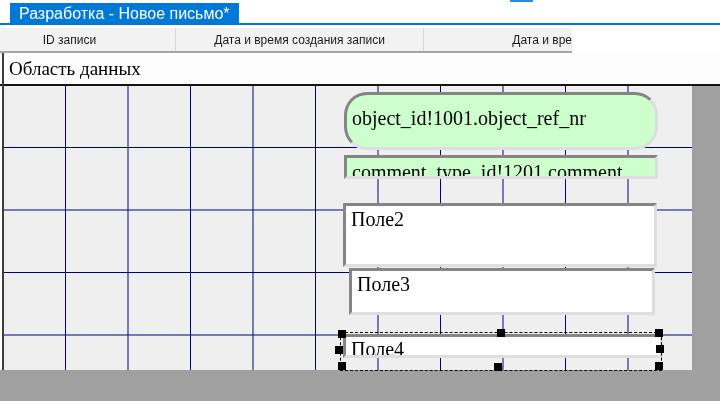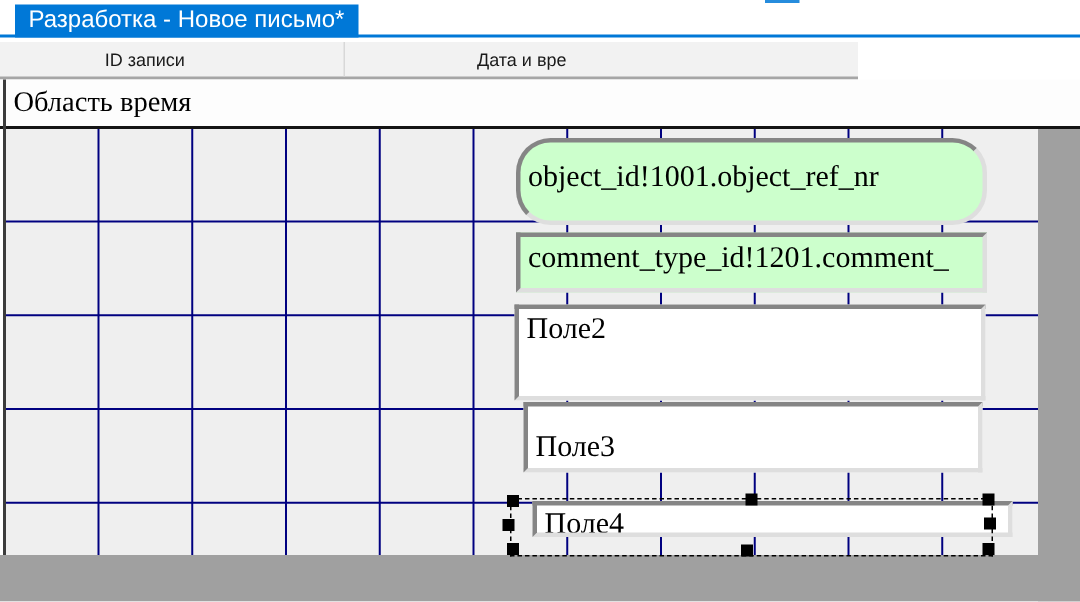--- a/index.html
+++ b/index.html
@@ -62,48 +62,49 @@
   
   .field{
     position:absolute;box-sizing:border-box;z-index:5;
     border:3px solid;border-color:#858585 #dedede #dedede #858585;
     background:#ffffff;color:#000;
     font-family:"Liberation Serif","DejaVu Serif",serif;font-size:20px;
     padding-left:5px;white-space:nowrap;overflow:hidden;
   }
   .field.green{background:var(--field-green,#ccffcc);}
   .f1{left:344px;top:92px;width:314px;height:58px;padding-top:12px;border-radius:23px;}
-  .f2{left:344px;top:155px;width:314px;height:40px;padding-top:3px;}
+  .f2{left:344px;top:155px;width:314px;height:24px;padding-top:3px;}
   .f3{left:343px;top:203px;width:314px;height:64px;padding-top:2px;}
-  .f4{left:349px;top:268px;width:306px;height:47px;padding-top:16px;}
-  .f5{left:355px;top:334px;width:320px;height:24px;padding-top:1px;}
+  .f4{left:349px;top:268px;width:306px;height:47px;padding-top:2px;}
+  .f5{left:343px;top:334px;width:320px;height:24px;padding-top:1px;}
 
   
   .sel-outline{left:340px;top:332px;width:320px;height:37px;border:1px dashed #000;z-index:9;pointer-events:none;}
   .handle{position:absolute;width:8px;height:8px;background:#000;z-index:10;}
   .h-tl{left:338px;top:330px;} .h-tm{left:497px;top:329px;} .h-tr{left:655px;top:329px;}
   .h-ml{left:335px;top:346px;} .h-mr{left:656px;top:345px;}
   .h-bl{left:338px;top:362px;} .h-bm{left:494px;top:363px;} .h-br{left:655px;top:362px;}
 </style>
 </head>
 <body>
 
 <div class="abs tab-strip">
   <div class="abs remnant-mark" style="left:510px;width:23px;"></div>
 </div>
 <div class="abs tab-strip-underline"></div>
 <div class="abs active-tab">Разработка - Новое письмо*</div>
 
 <div class="abs col-header">
   <div class="hcell c1">ID записи</div>
+  <div class="hcell c2">Дата и время создания записи</div>
   <div class="hcell c3">Дата и вре</div>
 </div>
 
 <div class="abs band-header">
-  <span>Область время</span>
+  <span>Область данных</span>
 </div>
 <div class="abs left-edge"></div>
 
 <div class="abs design-grid">
   <div class="gridlines-v"></div>
   <div class="gridlines-h"></div>
 </div>
 
 <div class="field green f1">object_id!1001.object_ref_nr</div>
 <div class="field green f2">comment_type_id!1201.comment_</div>

